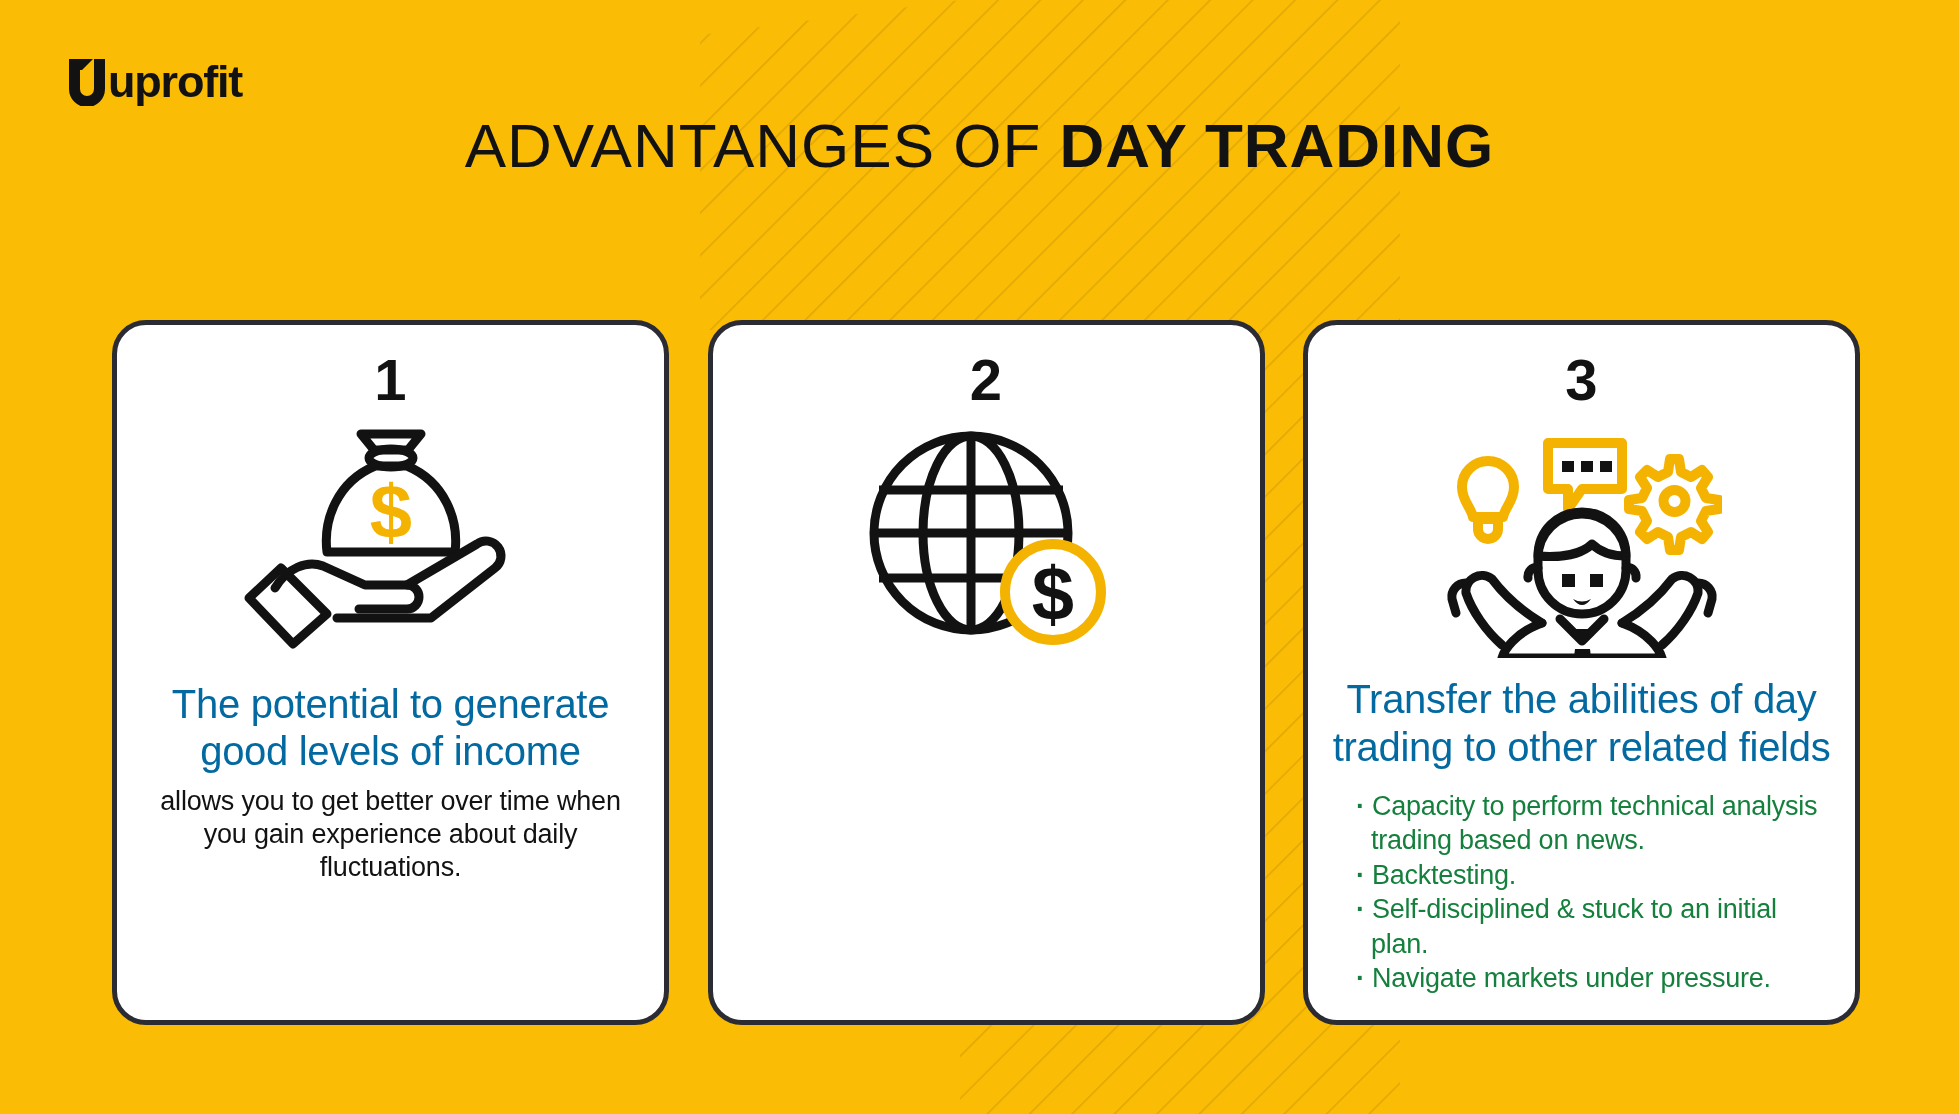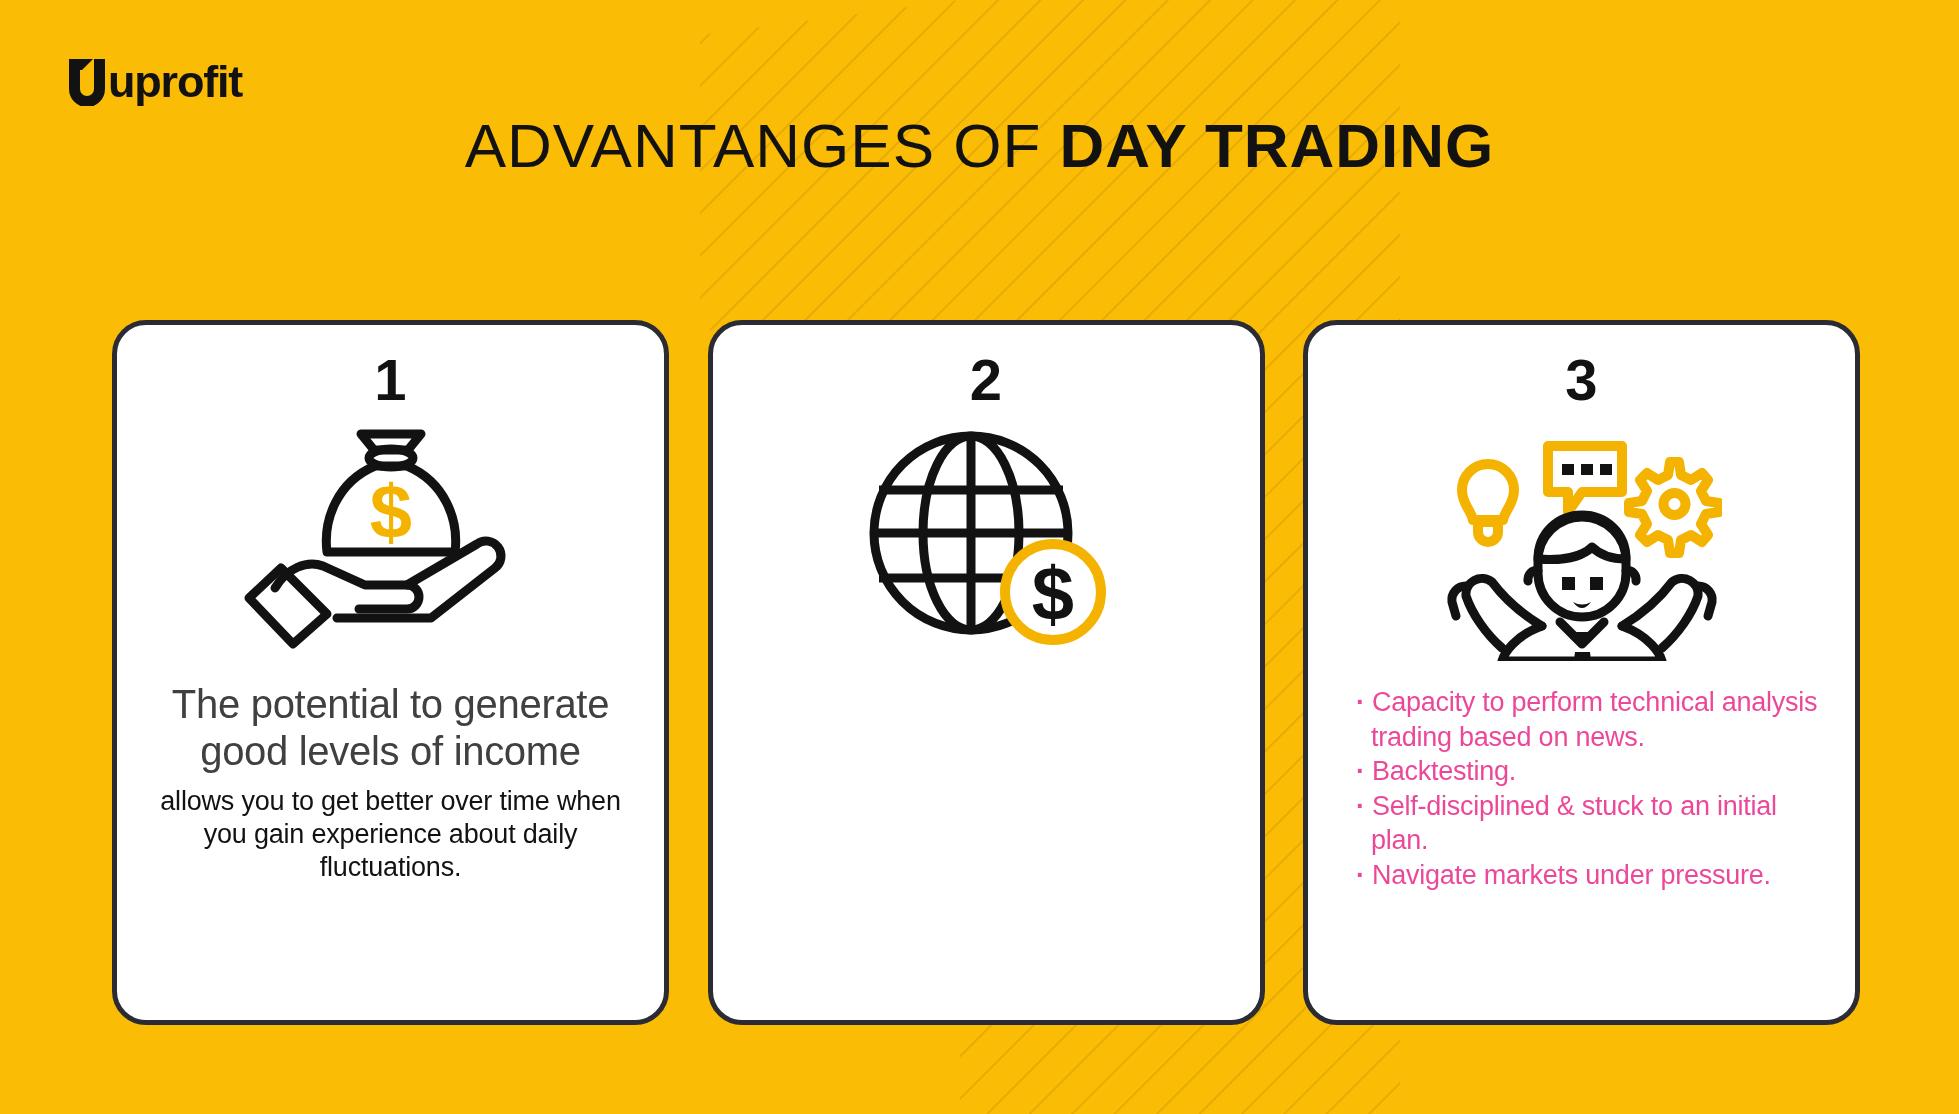--- a/index.html
+++ b/index.html
@@ -89,21 +89,21 @@
   }
   .card-icon {
     height: 248px;
     display: flex;
     align-items: center;
     justify-content: center;
   }
   .card-heading {
     font-size: 40px;
     line-height: 1.18;
-    color: #404040;
+    color: #0369a1;
     text-align: center;
     font-weight: 400;
     margin-top: 14px;
     letter-spacing: -0.3px;
   }
   .card-body {
     font-size: 27px;
     line-height: 1.22;
     color: #121212;
     text-align: center;
@@ -112,21 +112,21 @@
   }
   .bullet-list {
     list-style: none;
     margin-top: 18px;
     align-self: stretch;
     padding-left: 26px;
   }
   .bullet-list li {
     font-size: 27px;
     line-height: 1.28;
-    color: #ec4899;
+    color: #15803d;
     text-align: left;
     text-indent: -15px;
     padding-left: 15px;
     letter-spacing: -0.25px;
   }
   .bullet-list li::before {
     content: "\00B7\00A0";
     font-weight: 700;
   }
 </style>
@@ -247,20 +247,21 @@
         <g fill="#121212">
           <rect x="120" y="151" width="13" height="13"></rect>
           <rect x="148" y="151" width="13" height="13"></rect>
           <path d="M140 222 l12 -10 -4 -6 h-16 l-4 6 Z"></path>
           <path d="M133 226 h15 l4 34 -11 14 -12 -14 Z"></path>
         </g>
 
         <path d="M131 176 q9 12 18 0 q-9 5 -18 0 Z" fill="#121212"></path>
       </svg>
     </div>
+    <div class="card-heading">Transfer the abilities of day trading to other related fields</div>
     <ul class="bullet-list">
       <li>Capacity to perform technical analysis trading based on news.</li>
       <li>Backtesting.</li>
       <li>Self-disciplined &amp; stuck to an initial plan.</li>
       <li>Navigate markets under pressure.</li>
     </ul>
   </div>
 
 </div>
 

